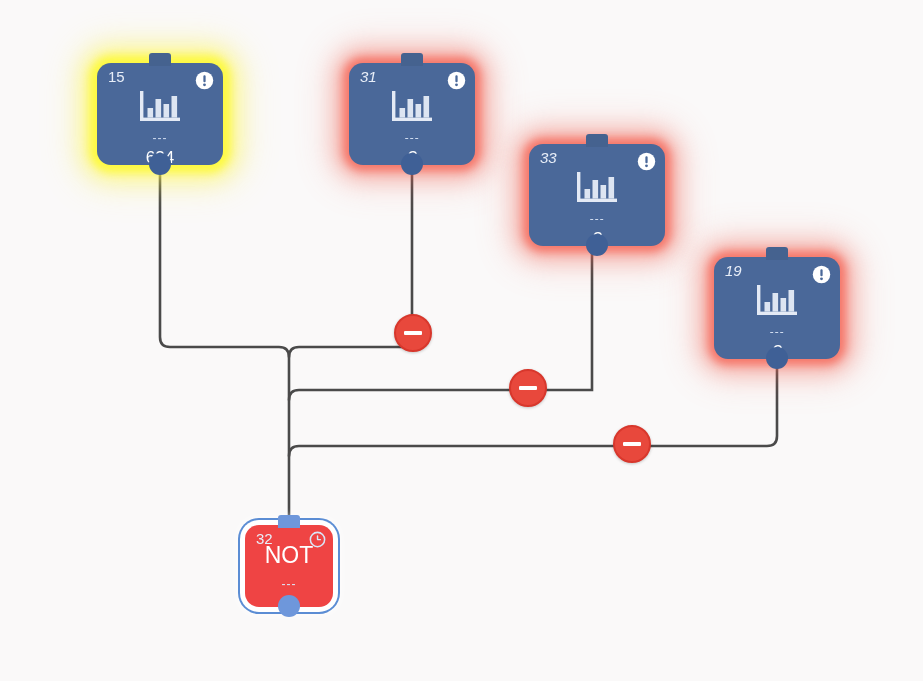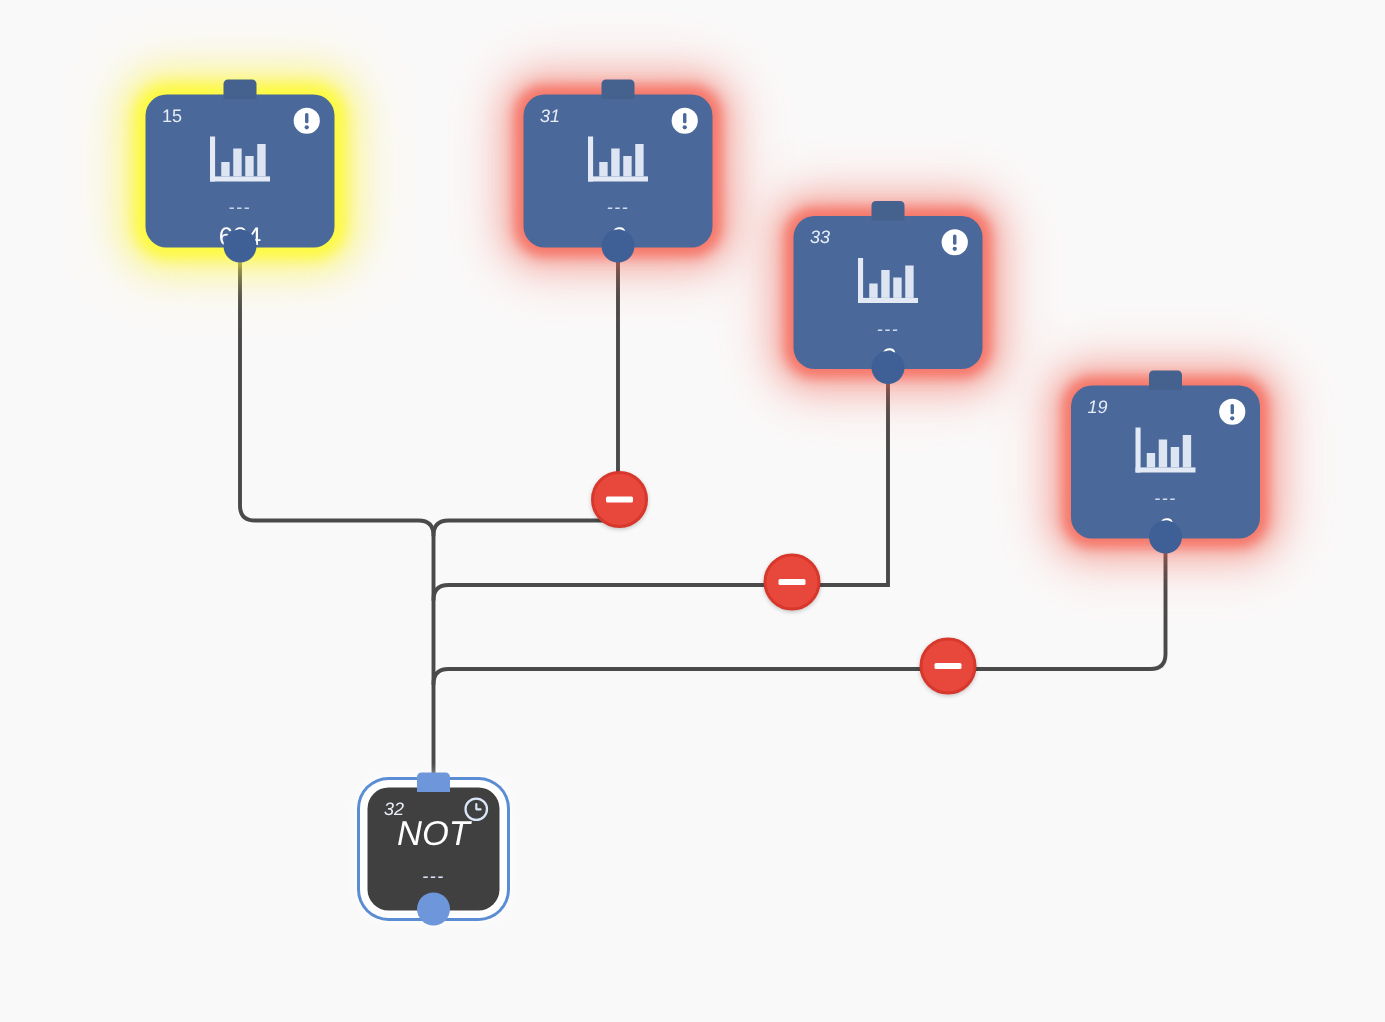--- a/index.html
+++ b/index.html
@@ -42,25 +42,24 @@
                 0 0 22px 14px rgba(253,245,70,0.55),
                 0 0 34px 22px rgba(255,245,110,0.28);
   }
   .node.glow-red {
     box-shadow: 0 0 8px 6px rgba(245,95,80,0.70),
                 0 0 20px 13px rgba(243,100,85,0.40),
                 0 0 34px 22px rgba(243,110,95,0.20);
     font-style: italic;
   }
   .node.sel-ring {
-    background: #404040;
+    background: #ef4444;
     box-shadow: 0 0 0 5px #ffffff,
                 0 0 0 7px #5b8dd4,
                 0 0 10px 7px rgba(255,255,255,0.9);
-    font-style: italic;
   }
 
   
   .in-tab {
     position: absolute;
     top: -10px;
     left: 50%;
     margin-left: -11px;
     width: 22px;
     height: 13px;
@@ -79,21 +78,21 @@
     height: 22px;
     border-radius: 50%;
     background: #3f6096;
   }
   .sel-ring .out-port { background: #6e97db; }
 
   .node-id {
     position: absolute;
     left: 11px;
     top: 7px;
-    font-size: 12px;
+    font-size: 15px;
     line-height: 14px;
     color: #e8eef8;
   }
 
   .badge-ic {
     position: absolute;
     right: 9px;
     top: 8px;
     width: 19px;
     height: 19px;
@@ -210,21 +209,21 @@
         <rect x="17.5" y="10" width="5.6" height="18.6" fill="#dde5f2"></rect>
         <rect x="25.5" y="15" width="5.6" height="13.6" fill="#dde5f2"></rect>
         <rect x="33.5" y="7" width="5.6" height="21.6" fill="#dde5f2"></rect>
       </svg>
       <div class="dashes">---</div>
       <div class="value">?</div>
     </div>
     <div class="out-port"></div>
   </div>
 
-  <div class="node glow-red" style="left:529px; top:144px; width:126px; height:102px;">
+  <div class="node glow-red" style="left:529px; top:144px; width:136px; height:102px;">
     <div class="in-tab"></div>
     <div class="node-id">33</div>
     <div class="badge-ic">
       <svg viewBox="0 0 20 20" width="19" height="19">
         <circle cx="10" cy="10" r="9.2" fill="#ffffff"></circle>
         <rect x="8.8" y="4.6" width="2.4" height="7.2" rx="1.1" fill="#4a6899"></rect>
         <circle cx="10" cy="14.6" r="1.5" fill="#4a6899"></circle>
       </svg>
     </div>
     <div class="node-body">

